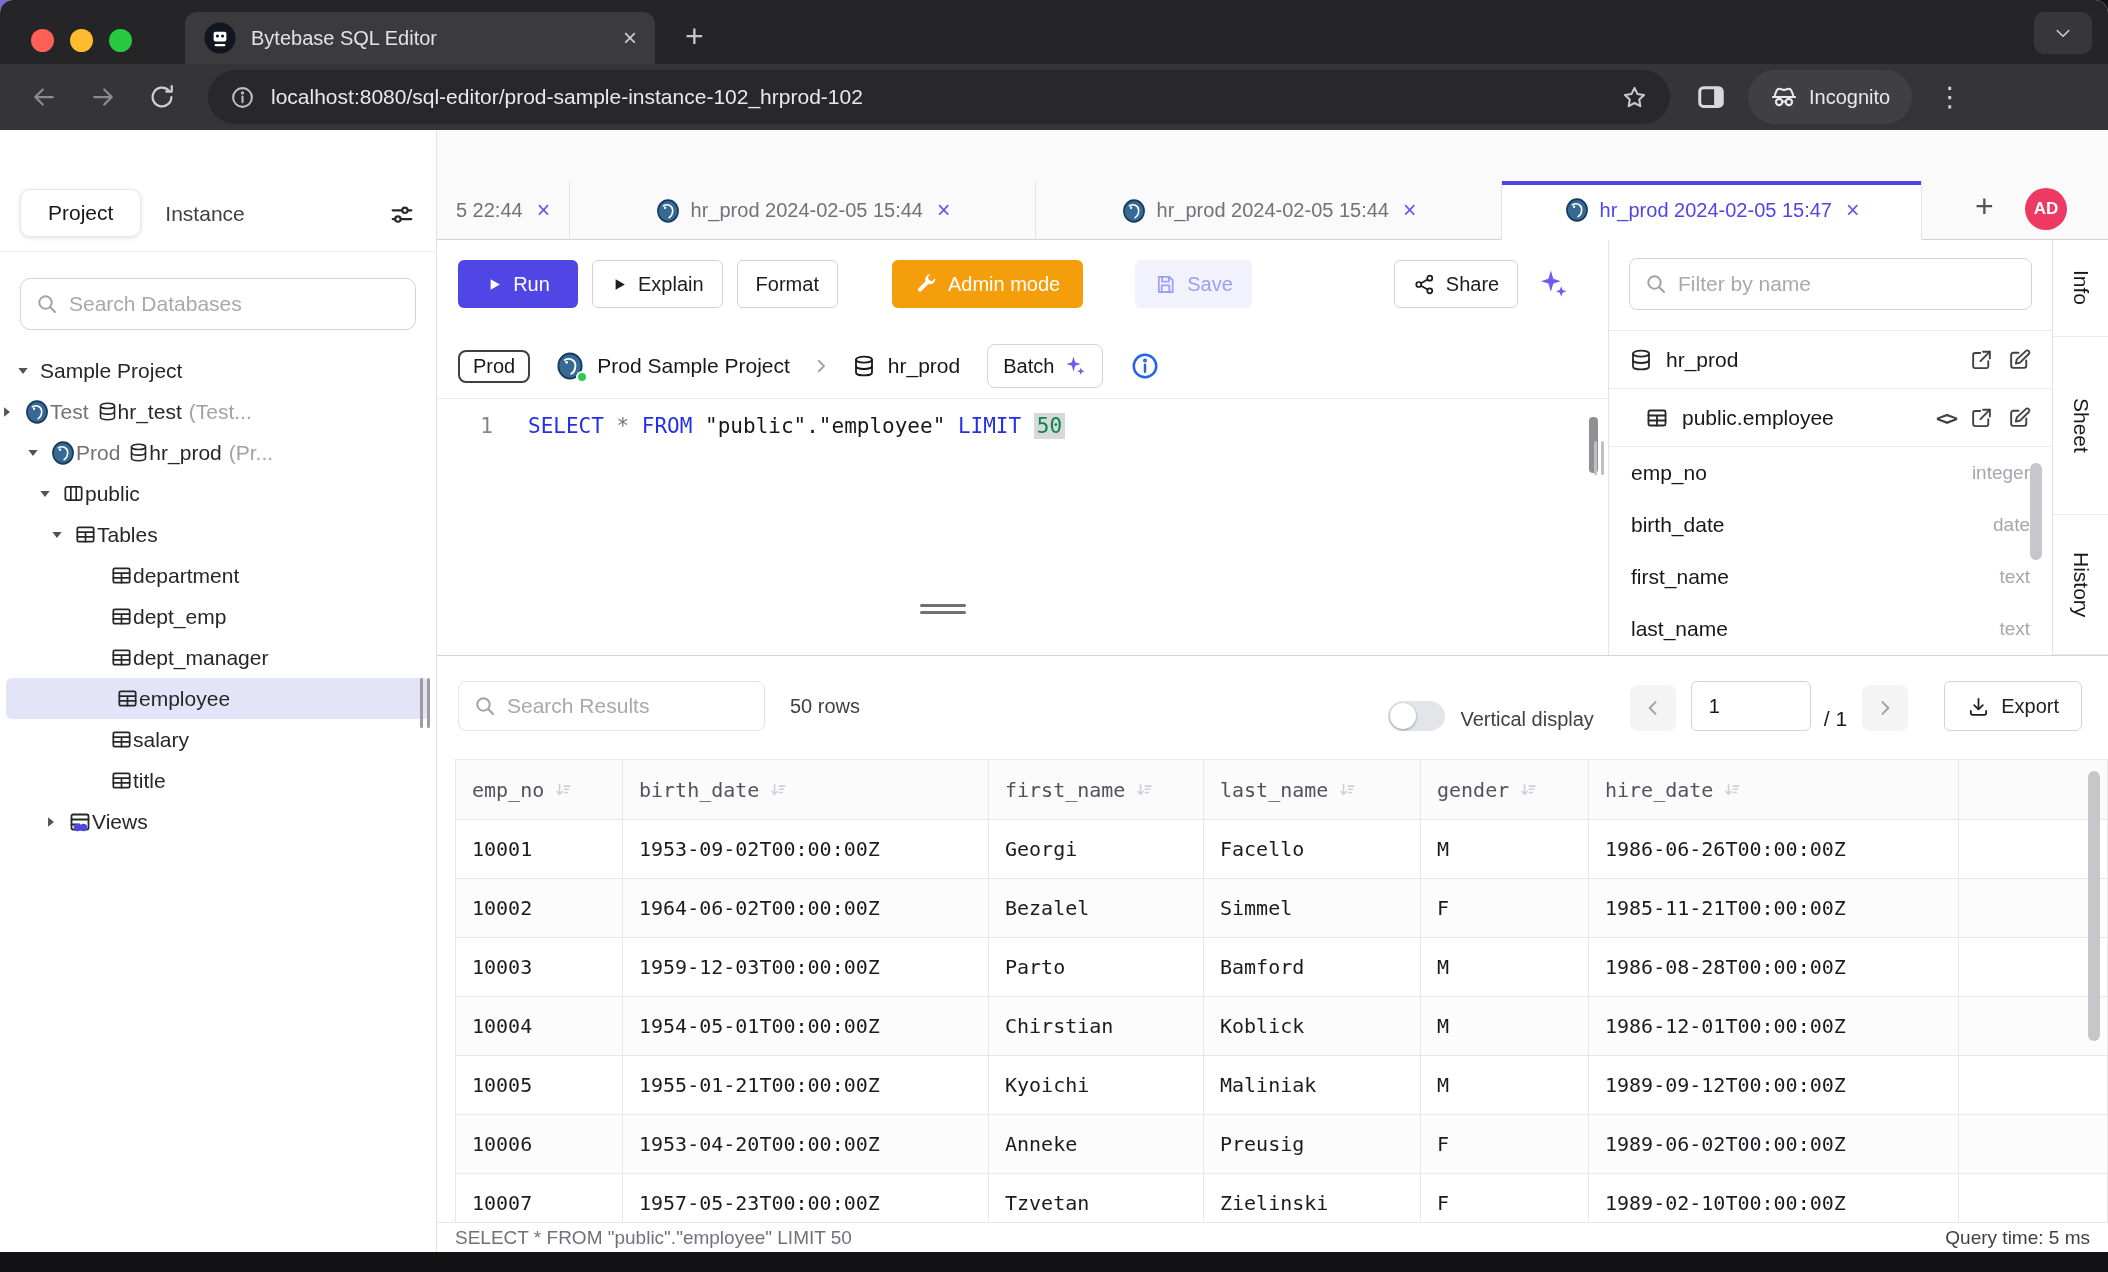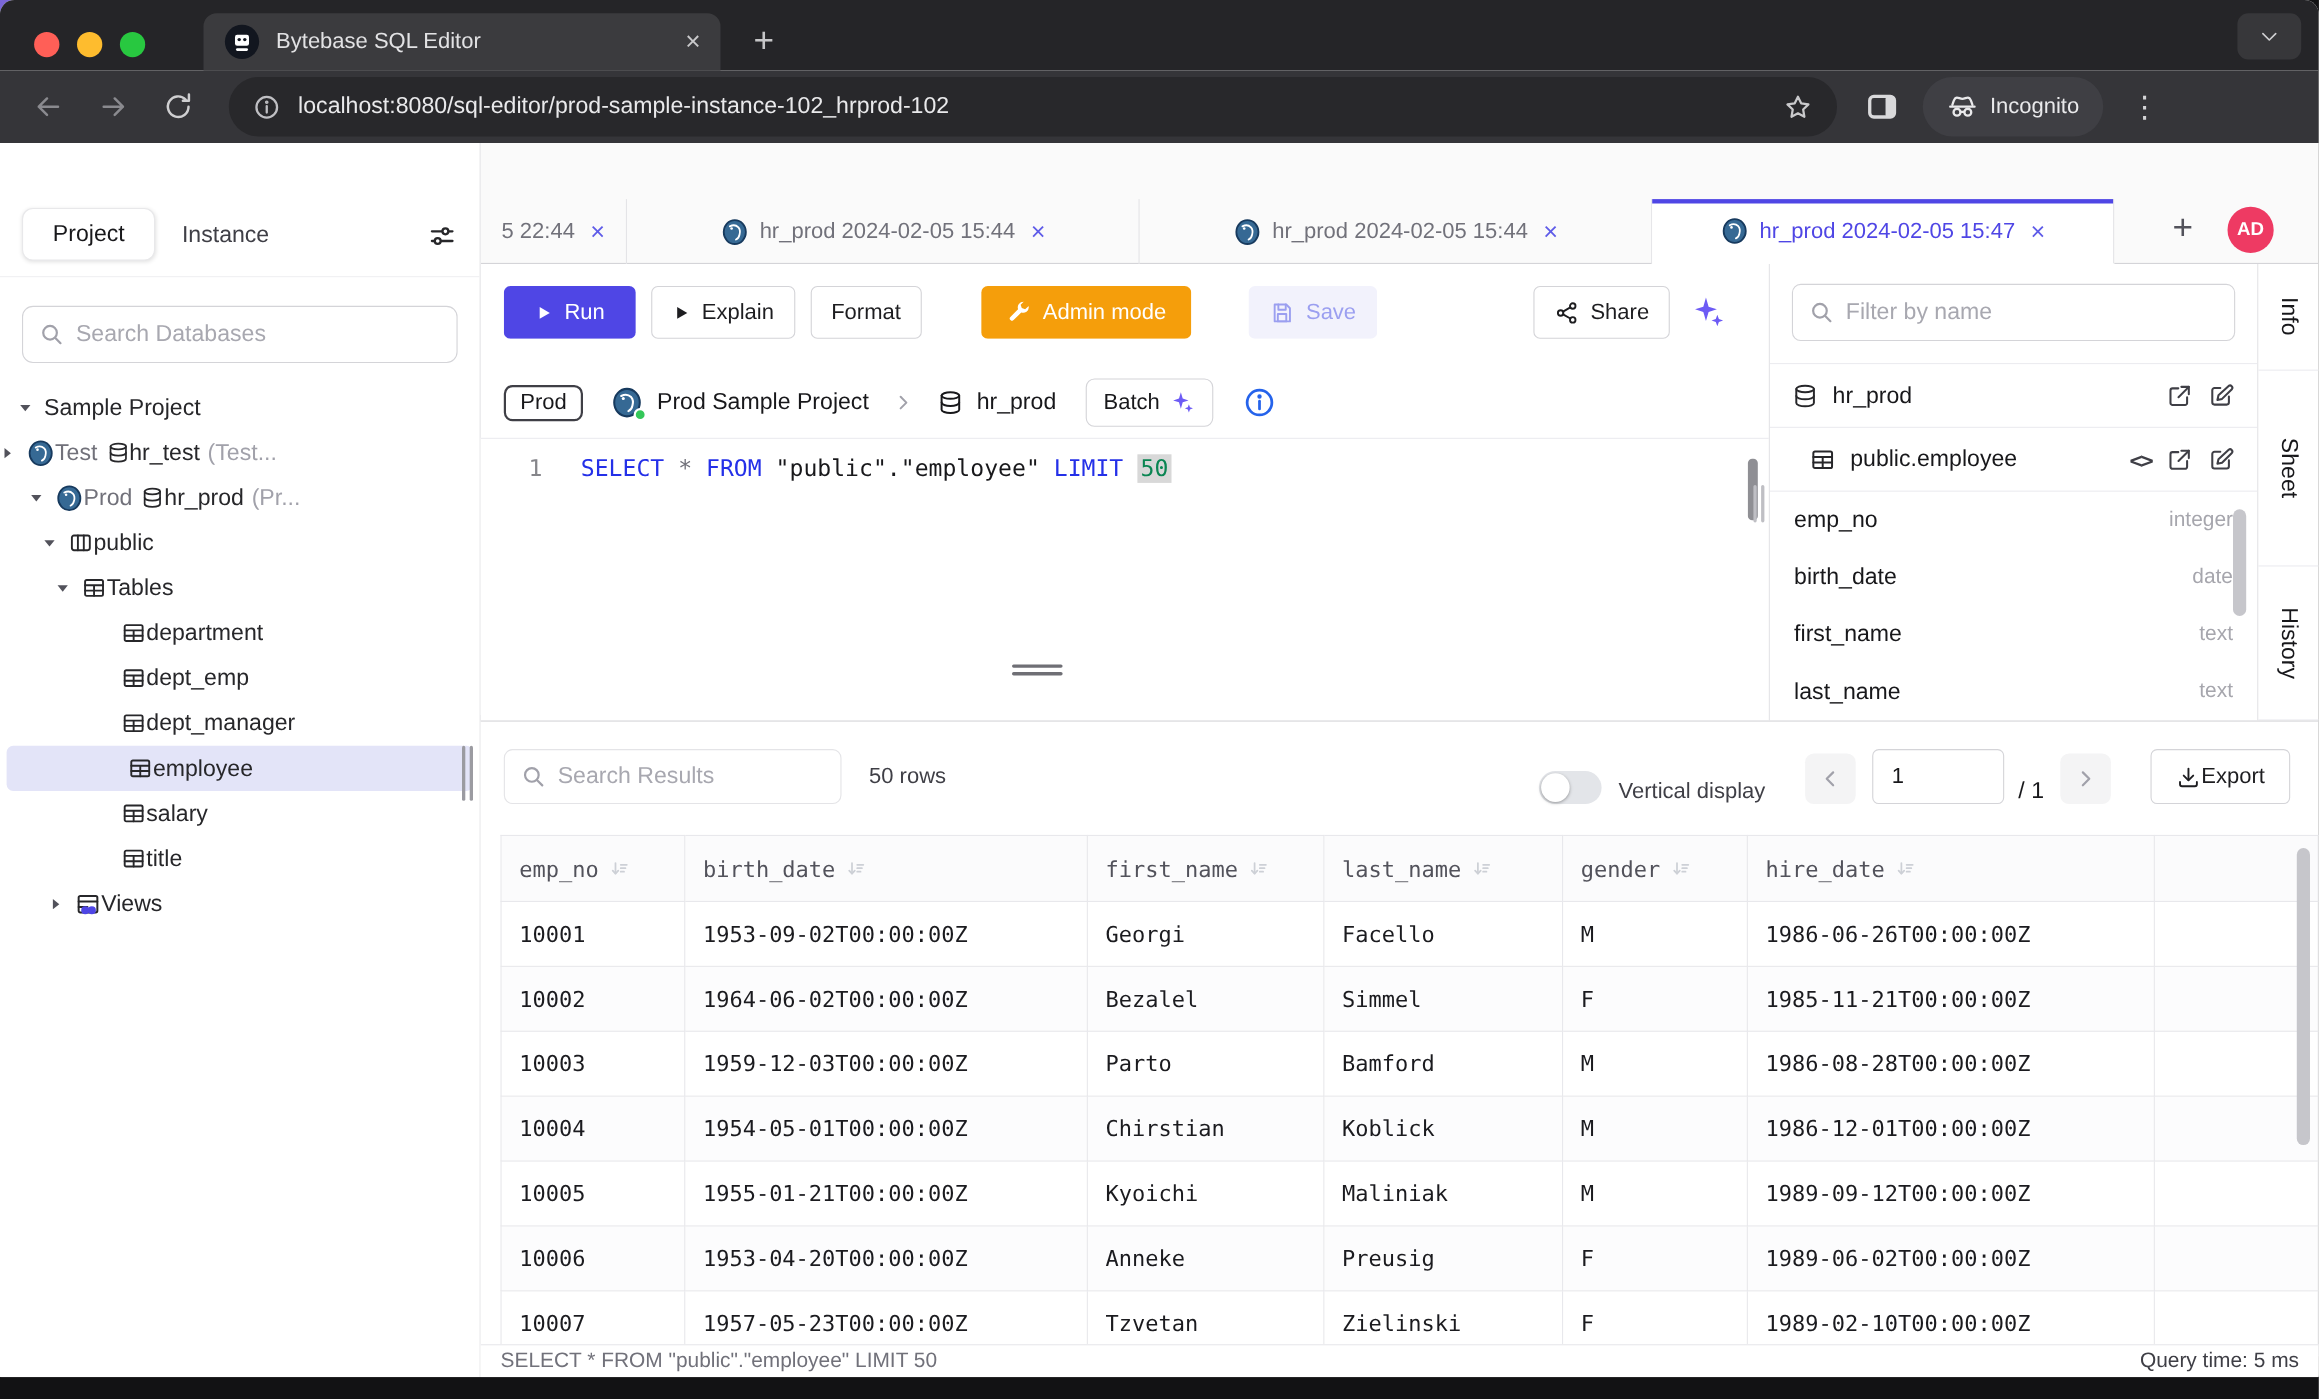--- a/index.html
+++ b/index.html
@@ -135,21 +135,21 @@
   .rgroup{margin-left:auto;display:flex;align-items:flex-end}
   .toggle{width:57px;height:30px;border-radius:15px;background:#e3e5e9;position:relative}
   .toggle .knob{position:absolute;left:2px;top:2px;width:26px;height:26px;border-radius:50%;background:#fff;box-shadow:0 1px 3px rgba(0,0,0,.35)}
   .tgl-lbl{font-size:20px;color:#3f3f46;margin-left:15px}
   .pgbtn{width:46px;height:46px;border-radius:8px;background:#f4f4f5;display:flex;align-items:center;justify-content:center;color:#a1a1aa}
   .pgbtn .i{width:20px;height:20px}
   .pgbtn.prev{margin-left:36px}
   .pageinput{margin-left:15px;width:120px;height:50px;border:1px solid #d4d4d8;border-radius:6px;font-size:20px;color:#18181b;padding-left:17px;outline:none;font-family:"Liberation Sans",sans-serif}
   .pagetotal{font-size:21px;color:#18181b;margin-left:13px}
   .pgbtn.next{margin-left:15px}
-  .export{margin-left:36px;height:50px;border:1px solid #d4d4d8;border-radius:6px;background:#fff;display:flex;align-items:center;padding:0 22px;font-size:20px;color:#1d1d20}
+  .export{margin-left:36px;height:50px;border:1px solid #d4d4d8;border-radius:6px;background:#fff;display:flex;align-items:center;gap:11px;padding:0 22px;font-size:20px;color:#1d1d20}
   .export .i{width:23px;height:23px}
   .gridwrap{position:absolute;top:103px;left:18px;right:0}
   table.grid{border-collapse:collapse;table-layout:fixed;width:100%;font-family:"DejaVu Sans Mono",monospace}
   table.grid th,table.grid td{border:1px solid #e8e8ec;overflow:hidden;white-space:nowrap}
   table.grid th{height:60px;background:#fbfbfc;font-weight:normal;font-size:20px;color:#52525b;text-align:left;padding-left:16px}
   table.grid th .i{display:inline-block;width:19px;height:19px;color:#cdd0d6;vertical-align:-3px;margin-left:10px}
   table.grid td{height:59px;font-size:20px;color:#1b1b1f;padding-left:16px}
   table.grid tbody tr:nth-child(even){background:#fcfcfd}
   .grid-thumb{position:absolute;right:8px;top:115px;width:12px;height:270px;background:#c6c6cb;border-radius:6px}
   .statusbar{position:absolute;left:0;right:0;bottom:0;height:30px;border-top:1px solid #e8e8ec;display:flex;align-items:center;justify-content:space-between;padding:0 18px;background:#fff}

